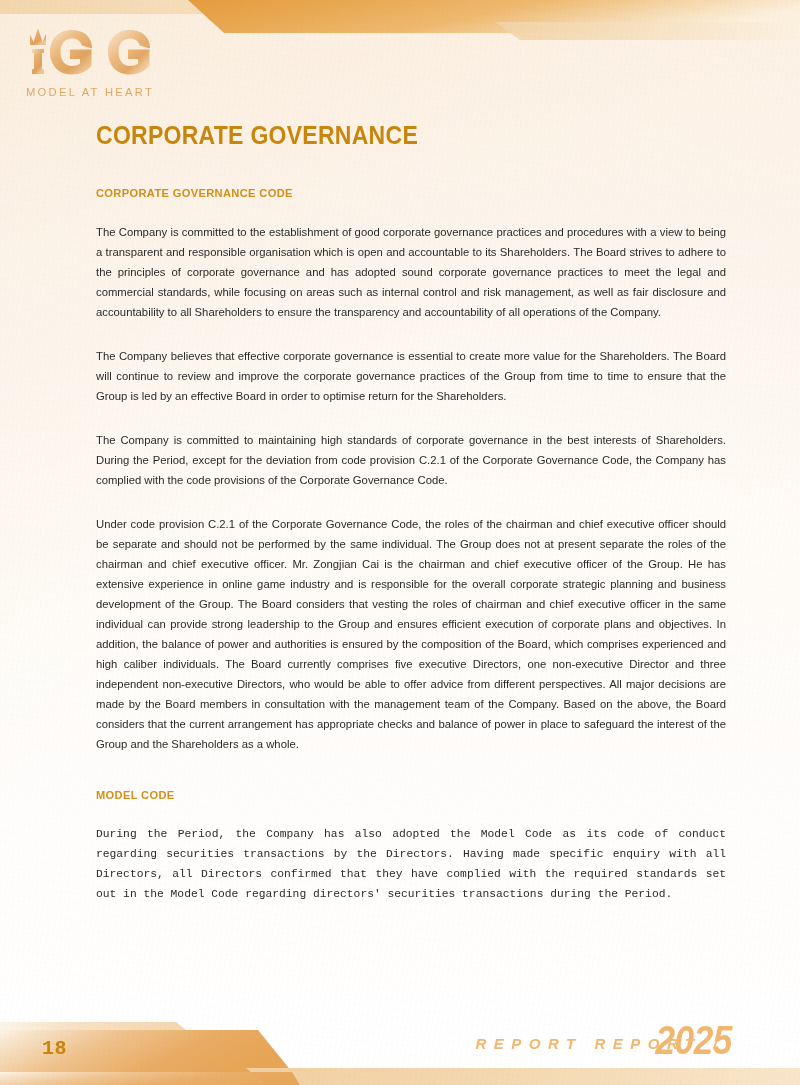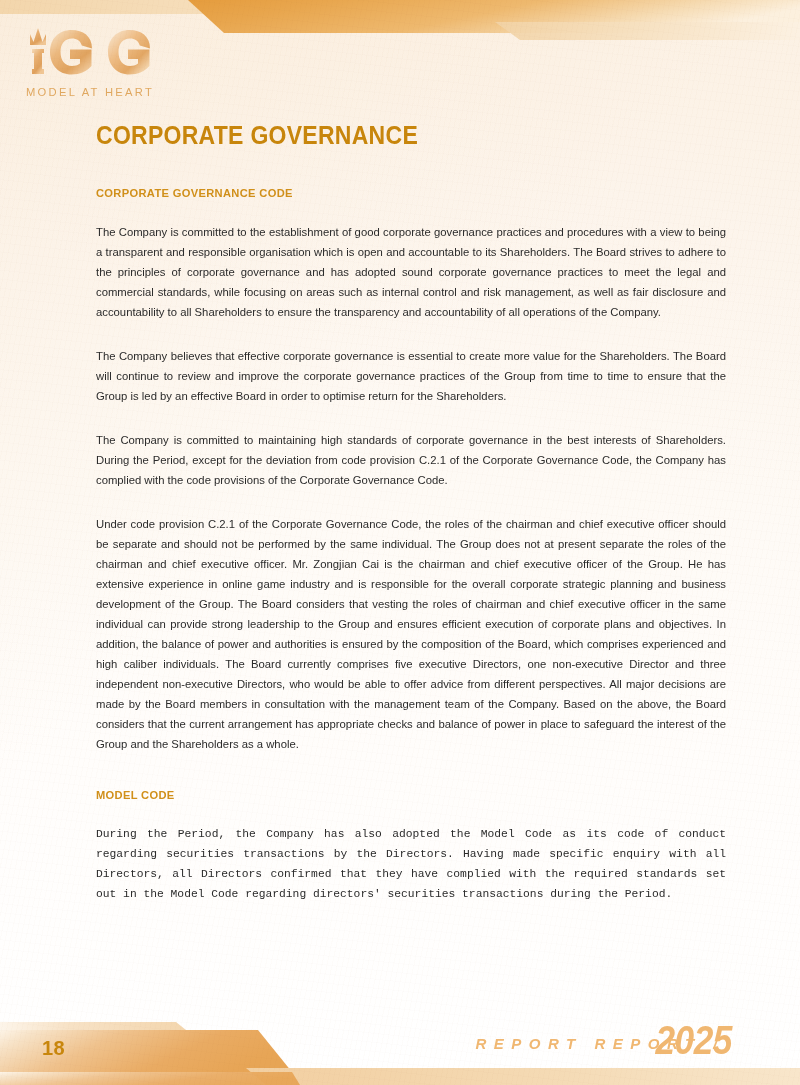--- a/index.html
+++ b/index.html
@@ -111,21 +111,21 @@
     height: 75px;
   }
   .page-number {
     position: absolute;
     left: 42px;
     bottom: 25px;
     font-size: 20px;
     font-weight: bold;
     color: #c8860c;
     letter-spacing: 0.5px;
-    font-family: Liberation Sans, sans-serif;
+    font-family: Liberation Mono, monospace;
     z-index: 6;
   }
   .footer-report {
     position: absolute;
     right: 75px;
     bottom: 33px;
     font-size: 15px;
     font-style: italic;
     font-weight: bold;
     letter-spacing: 7.5px;

